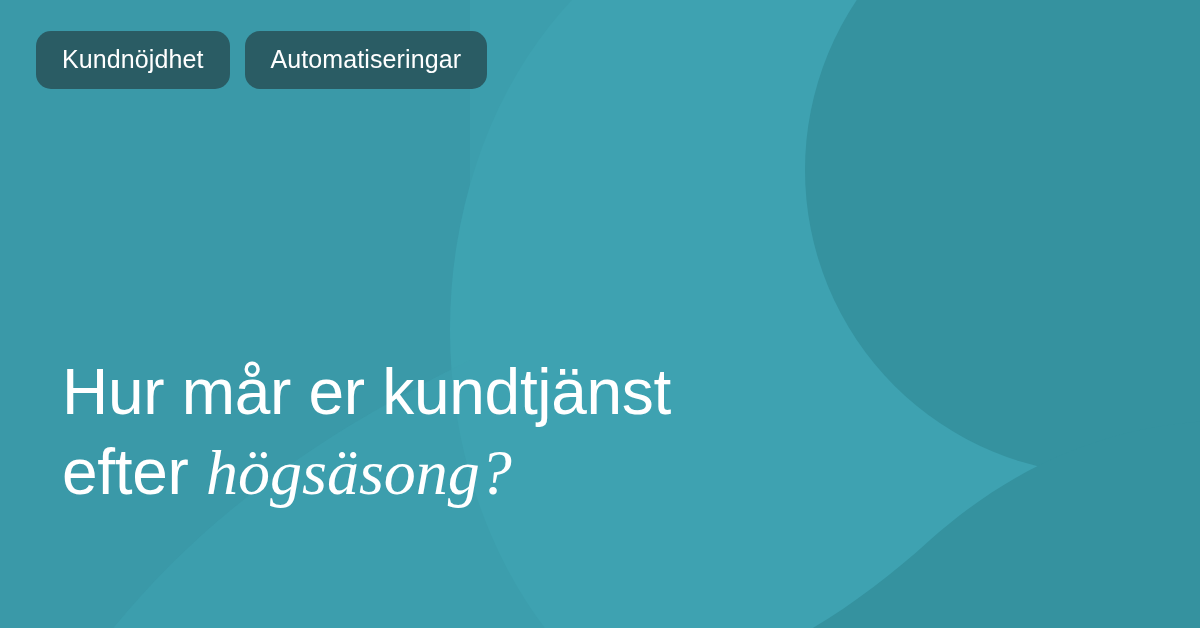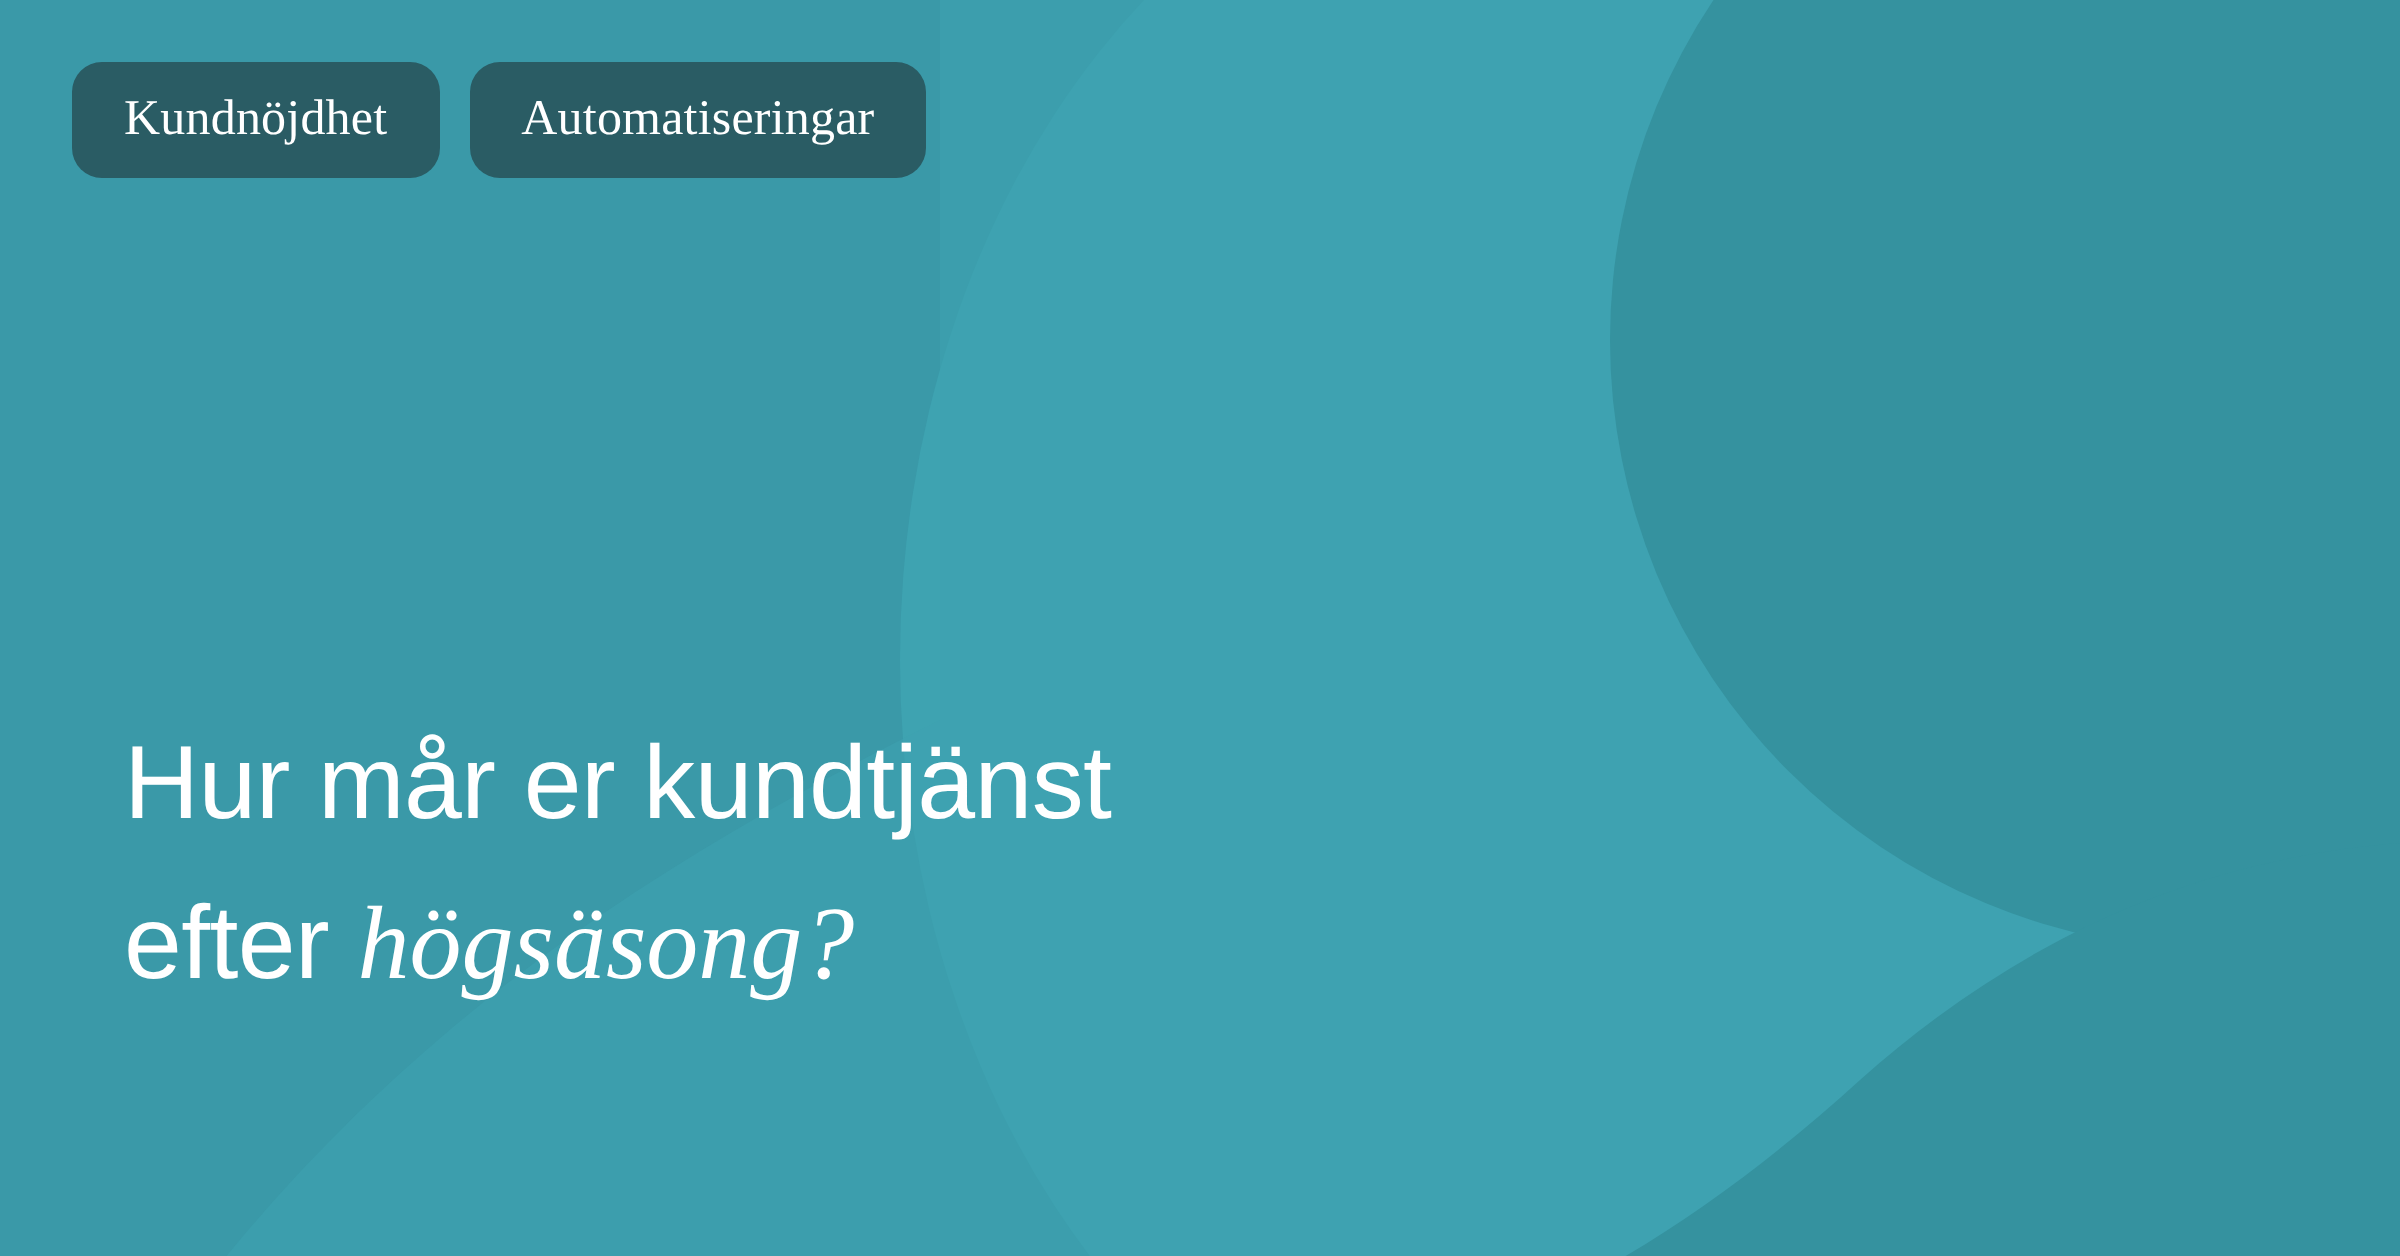--- a/index.html
+++ b/index.html
@@ -42,41 +42,41 @@
     display:flex;
     flex-direction:row;
     align-items:center;
     gap:15px;
     z-index:5;
   }
 
   .tag-pill {
     background:#2a5c64;
     color:#ffffff;
-    font-family:Liberation Serif, serif;
+    font-family:Liberation Sans, sans-serif;
     font-size:25px;
     font-weight:400;
     line-height:1;
     letter-spacing:0.1px;
     padding:16px 26px 17px 26px;
     border-radius:15px;
     white-space:nowrap;
     display:inline-block;
   }
 
   
   #headline {
     position:absolute;
     left:62px;
     top:352px;
     width:860px;
     z-index:5;
     color:#ffffff;
     font-family:"Liberation Sans", sans-serif;
-    font-size:52px;
+    font-size:64px;
     font-weight:400;
     line-height:80px;
     letter-spacing:-0.3px;
   }
 
   #headline .line { display:block; white-space:nowrap; }
 
   .serif-italic {
     font-family:"Liberation Serif", serif;
     font-style:italic;

